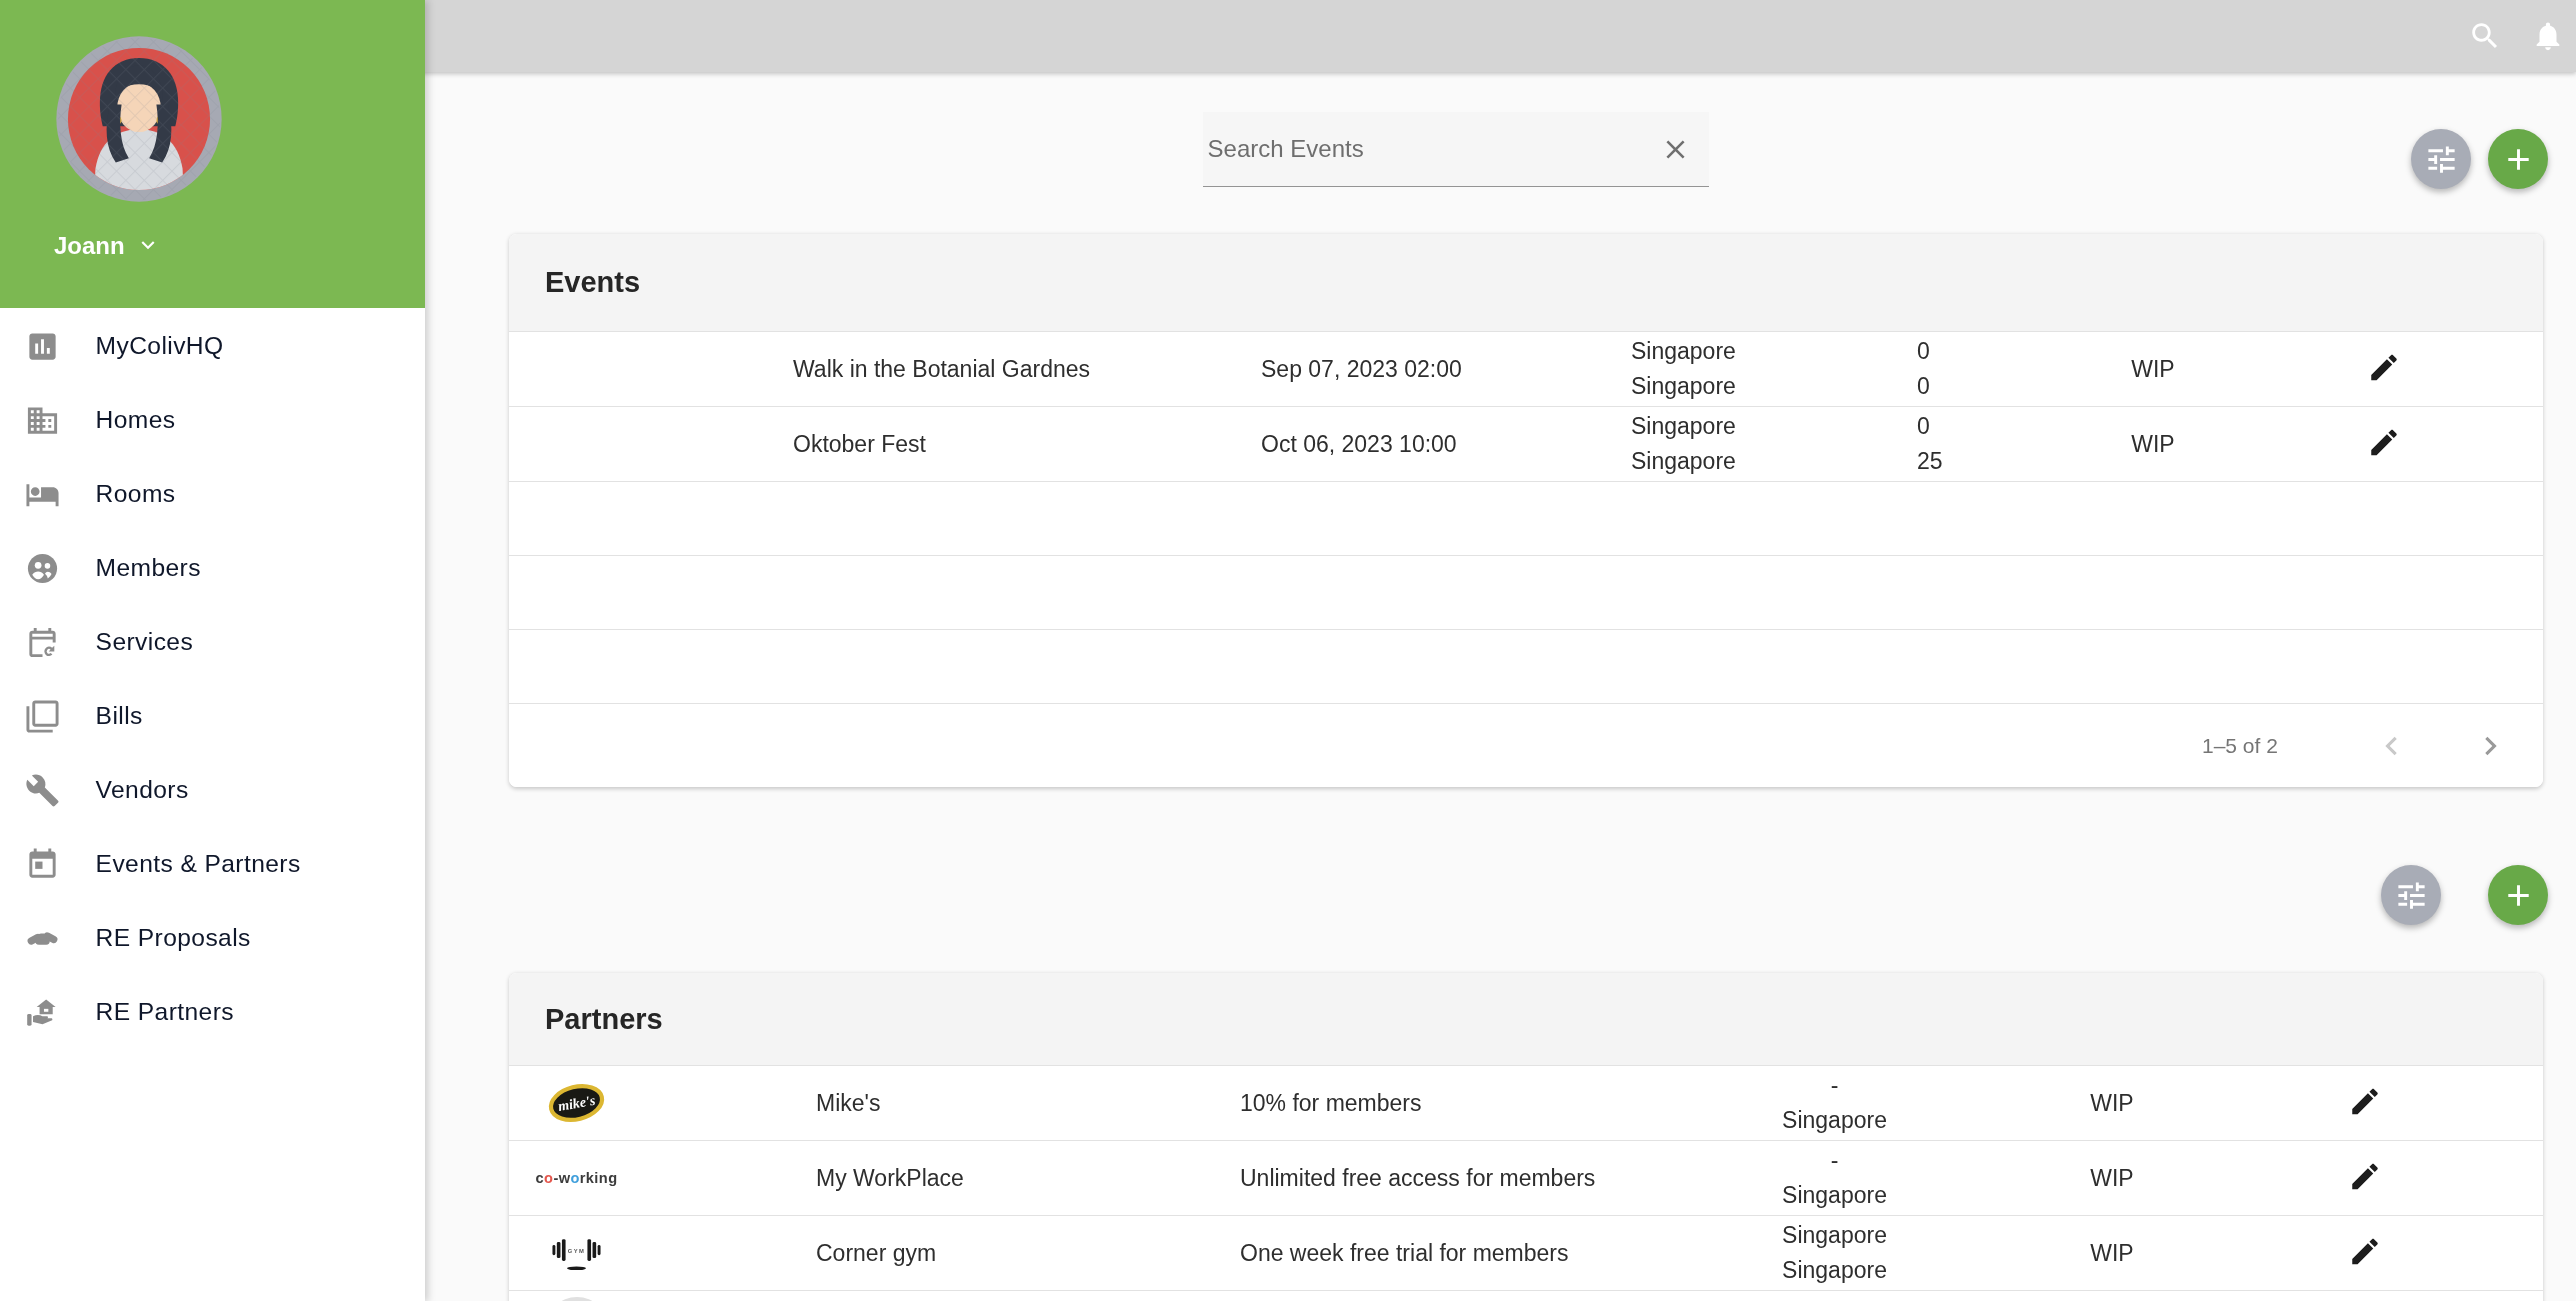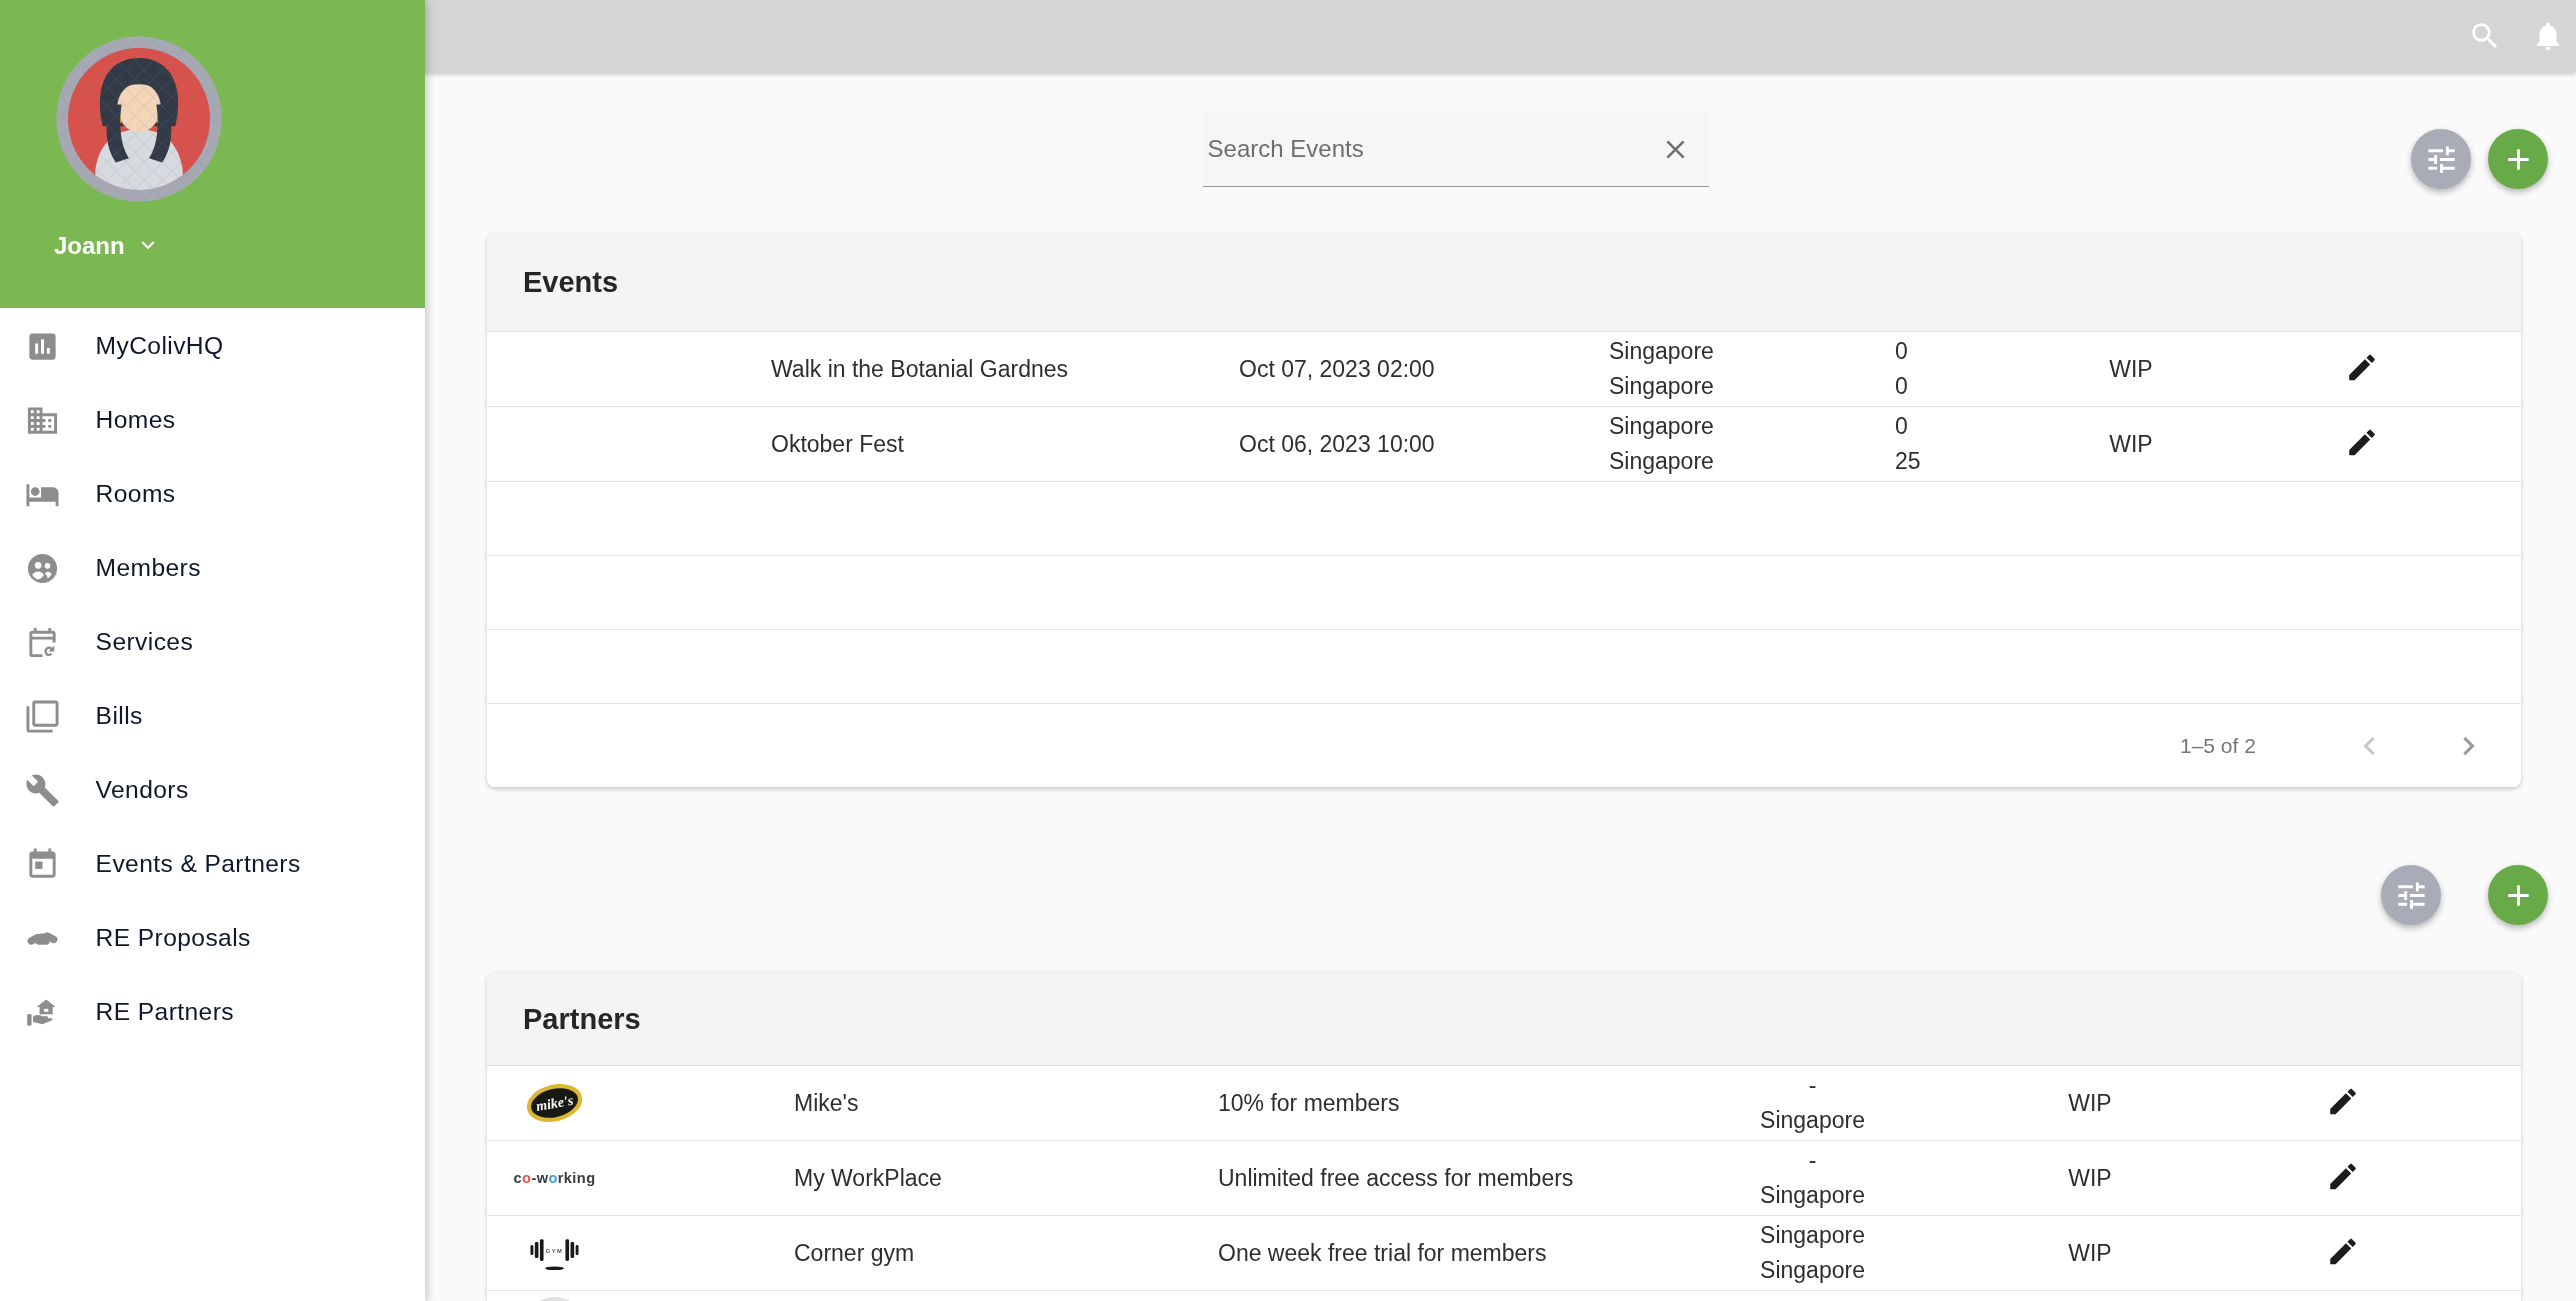--- a/index.html
+++ b/index.html
@@ -59,21 +59,21 @@
   .fab svg { width:35px; height:35px; fill:#ffffff; }
   .fab.gray  { background:#a8acb6; }
   .fab.green { background:#68a948; }
   .f1 { left:2411px; top:129px; }
   .a1 { left:2488px; top:129px; }
   .f2 { left:2381px; top:865px; }
   .a2 { left:2488px; top:865px; }
 
   
   .card {
-    position:absolute; left:487px; width:2034px; background:#ffffff;
+    position:absolute; left:509px; width:2034px; background:#ffffff;
     border-radius:7.7px; box-shadow:0 1.5px 4.6px rgba(0,0,0,.2); overflow:hidden; z-index:1;
   }
   .events-card   { top:234px;  height:553px; }
   .partners-card { top:973px; height:477px; }
   .card-head { background:#f4f4f4; display:flex; align-items:center; }
   .events-card .card-head   { height:97px; }
   .partners-card .card-head { height:92px; }
   .card-title { margin-left:36px; font-size:29px; color:#262626; }
 
   .t-row { position:relative; height:75px; border-top:0.8px solid #e2e2e2; background:#fff; }
@@ -273,21 +273,21 @@
       </svg>
   </button>
 
   <section class="card events-card">
     <div class="card-head">
       <h2 class="card-title">Events</h2>
     </div>
 
     <div class="t-row">
       <div class="cell c-ev-name">Walk in the Botanial Gardnes</div>
-      <div class="cell c-ev-date">Oct 07, 2023 02:00</div>
+      <div class="cell c-ev-date">Sep 07, 2023 02:00</div>
       <div class="cell c-ev-loc two-line">
         <div>Singapore</div>
         <div>Singapore</div>
       </div>
       <div class="cell c-ev-count two-line">
         <div>0</div>
         <div>0</div>
       </div>
       <div class="cell c-ev-status ctr">WIP</div>
       <div class="cell c-ev-edit ctr">

